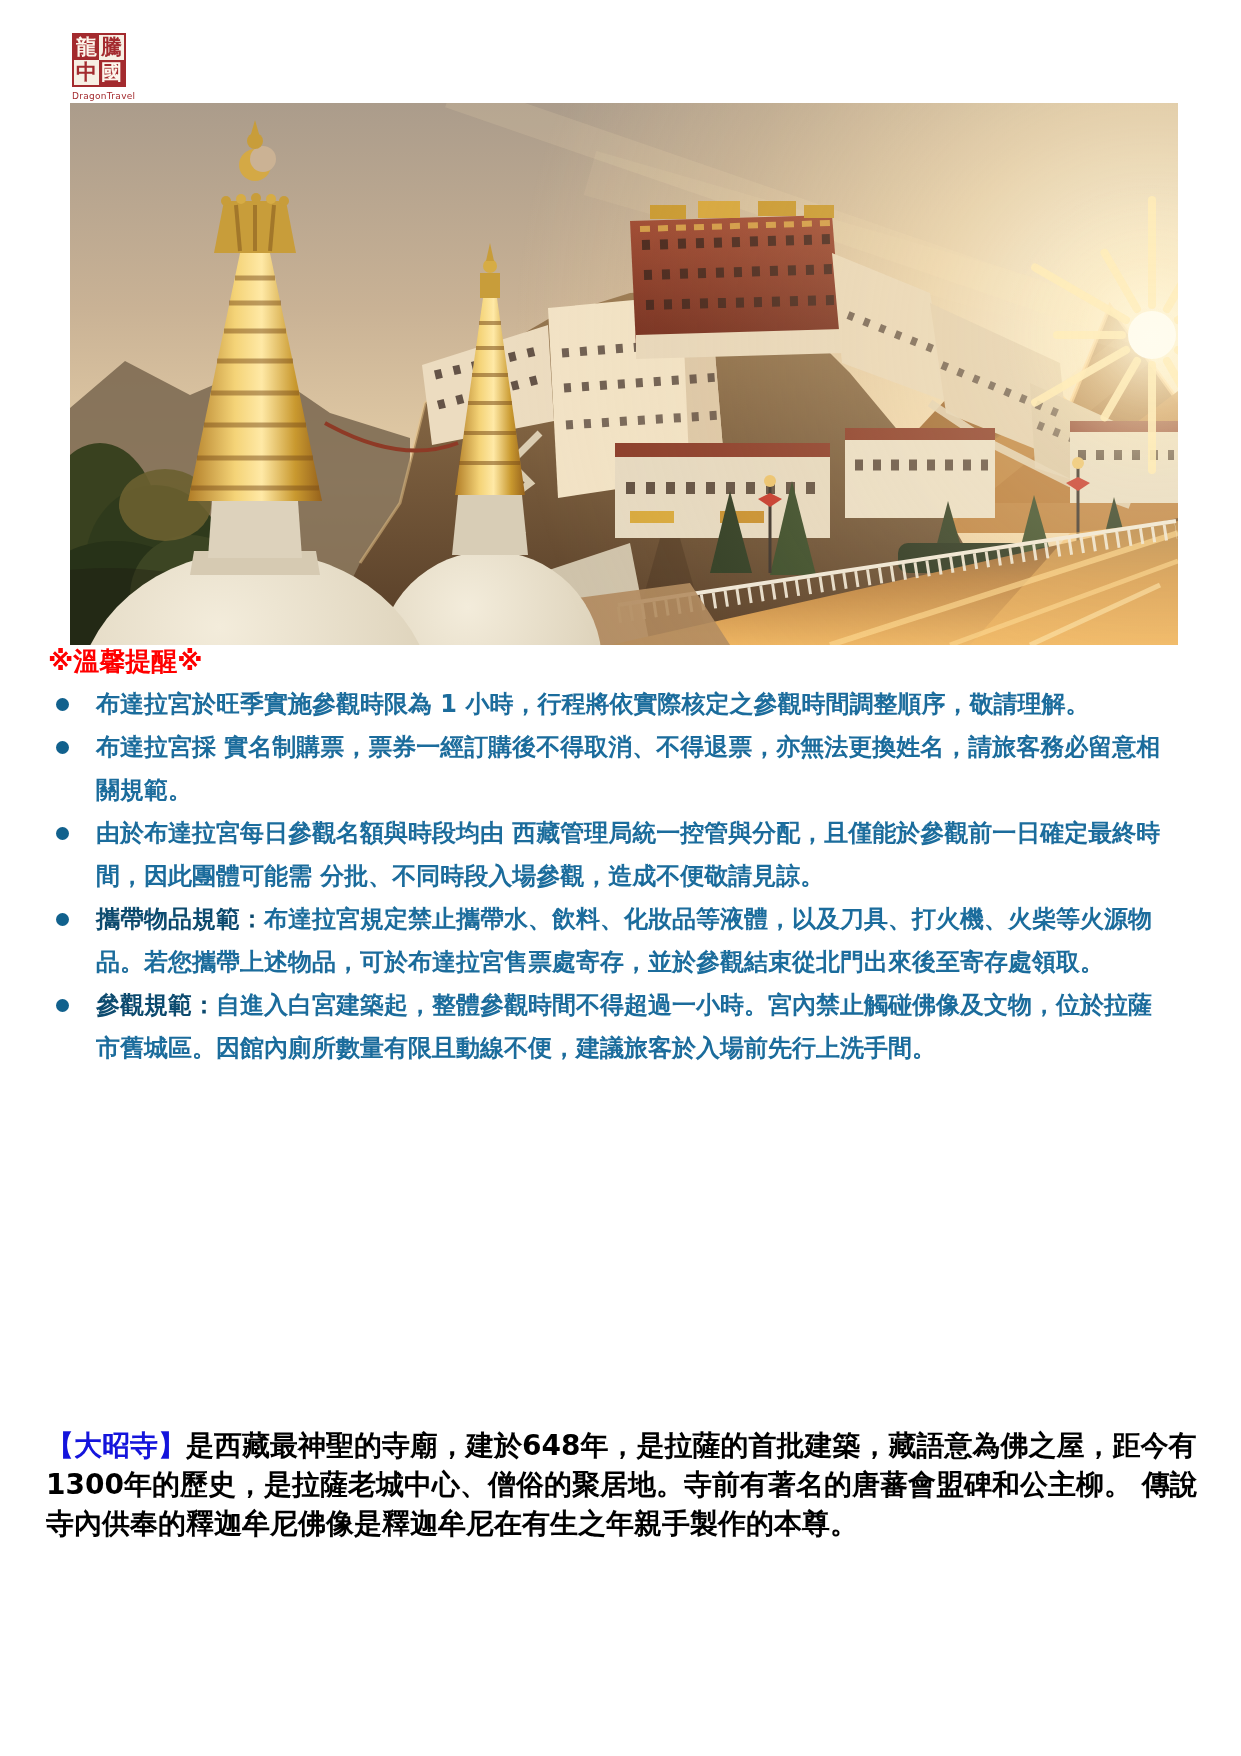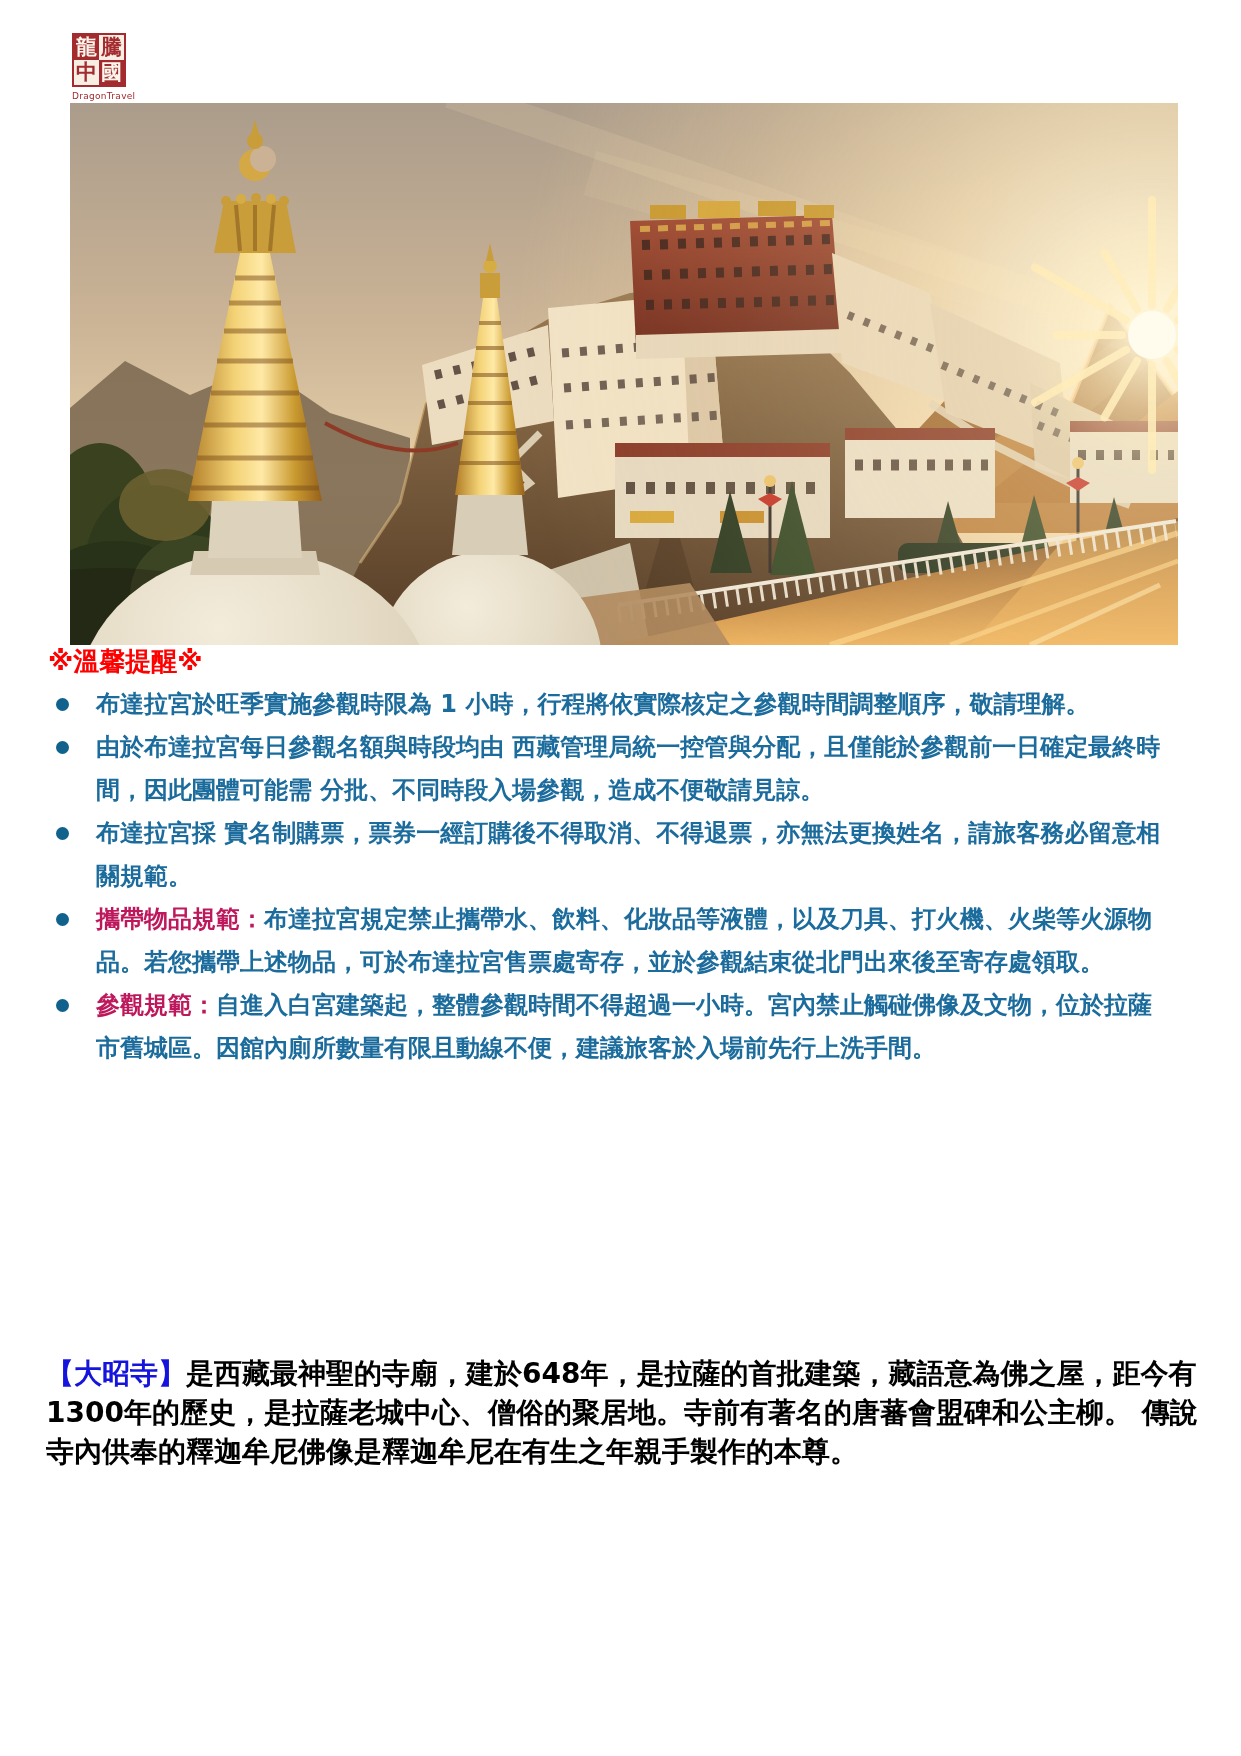--- a/index.html
+++ b/index.html
@@ -19,24 +19,24 @@
   .photo{position:absolute;left:70px;top:103px;width:1108px;height:542px;margin:0;}
   .photo svg{display:block;width:100%;height:100%;}
 
   
   .notices{position:absolute;left:48px;top:640px;width:1122px;}
   h2.red{color:#FF0000;font-size:26px;font-weight:bold;margin:0;line-height:43px;}
   ul.nlist{list-style:none;margin:0;padding:0;}
   ul.nlist li{display:flex;align-items:flex-start;}
   .dot{flex:0 0 13px;width:13px;height:13px;border-radius:50%;background:#11618D;margin:15px 27px 0 8px;}
   .btxt{font-size:24px;font-weight:bold;line-height:43px;color:#1B6C9C;}
-  .lead{color:#be185d;}
+  .lead{color:#0c4a6e;}
 
   
-  .attractions{position:absolute;left:46px;top:1354px;width:1152px;}
+  .attractions{position:absolute;left:46px;top:1426px;width:1152px;}
   .attractions p{margin:0;font-size:28px;font-weight:bold;line-height:39px;color:#000;}
   .tag{color:#1414DC;}
 </style>
 </head>
 <body>
 
 <div class="page">
 
   <div class="logo">
     <div class="seal">
@@ -278,25 +278,25 @@
 
   <section class="notices">
     <h2 class="red">※溫馨提醒※</h2>
     <ul class="nlist">
       <li>
         <span class="dot"></span>
         <span class="btxt"><b class="lead"></b><span>布達拉宮於旺季實施參觀時限為 1 小時，行程將依實際核定之參觀時間調整順序，敬請理解。</span></span>
       </li>
       <li>
         <span class="dot"></span>
+        <span class="btxt"><b class="lead"></b><span>布達拉宮採 實名制購票，票券一經訂購後不得取消、不得退票，亦無法更換姓名，請旅客務必留意相關規範。</span></span>
+      </li>
+      <li>
+        <span class="dot"></span>
         <span class="btxt"><b class="lead"></b><span>由於布達拉宮每日參觀名額與時段均由 西藏管理局統一控管與分配，且僅能於參觀前一日確定最終時間，因此團體可能需 分批、不同時段入場參觀，造成不便敬請見諒。</span></span>
-      </li>
-      <li>
-        <span class="dot"></span>
-        <span class="btxt"><b class="lead"></b><span>布達拉宮採 實名制購票，票券一經訂購後不得取消、不得退票，亦無法更換姓名，請旅客務必留意相關規範。</span></span>
       </li>
     </ul>
 
     <ul class="nlist">
       <li>
         <span class="dot"></span>
         <span class="btxt"><b class="lead">攜帶物品規範：</b><span>布達拉宮規定禁止攜帶水、飲料、化妝品等液體，以及刀具、打火機、火柴等火源物品。若您攜帶上述物品，可於布達拉宮售票處寄存，並於參觀結束從北門出來後至寄存處領取。</span></span>
       </li>
       <li>
         <span class="dot"></span>

